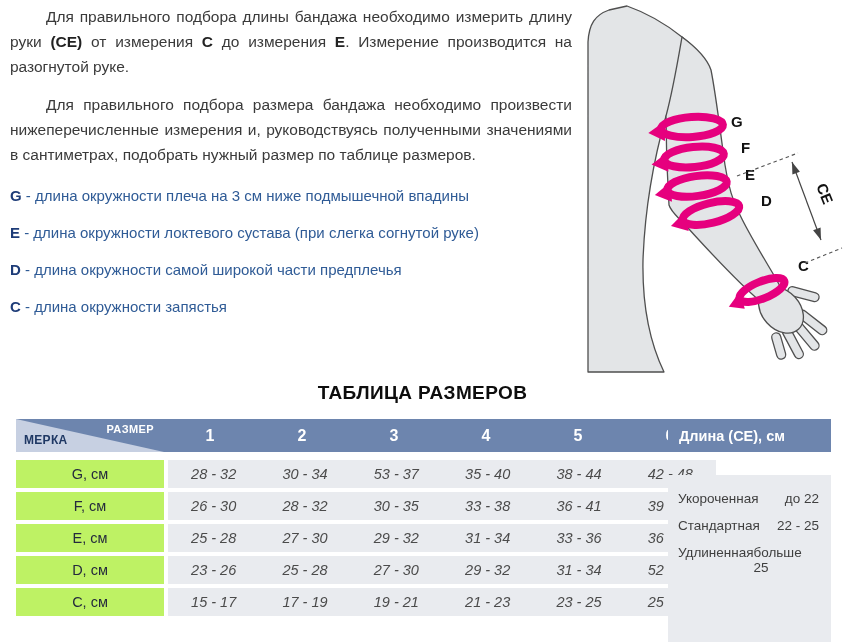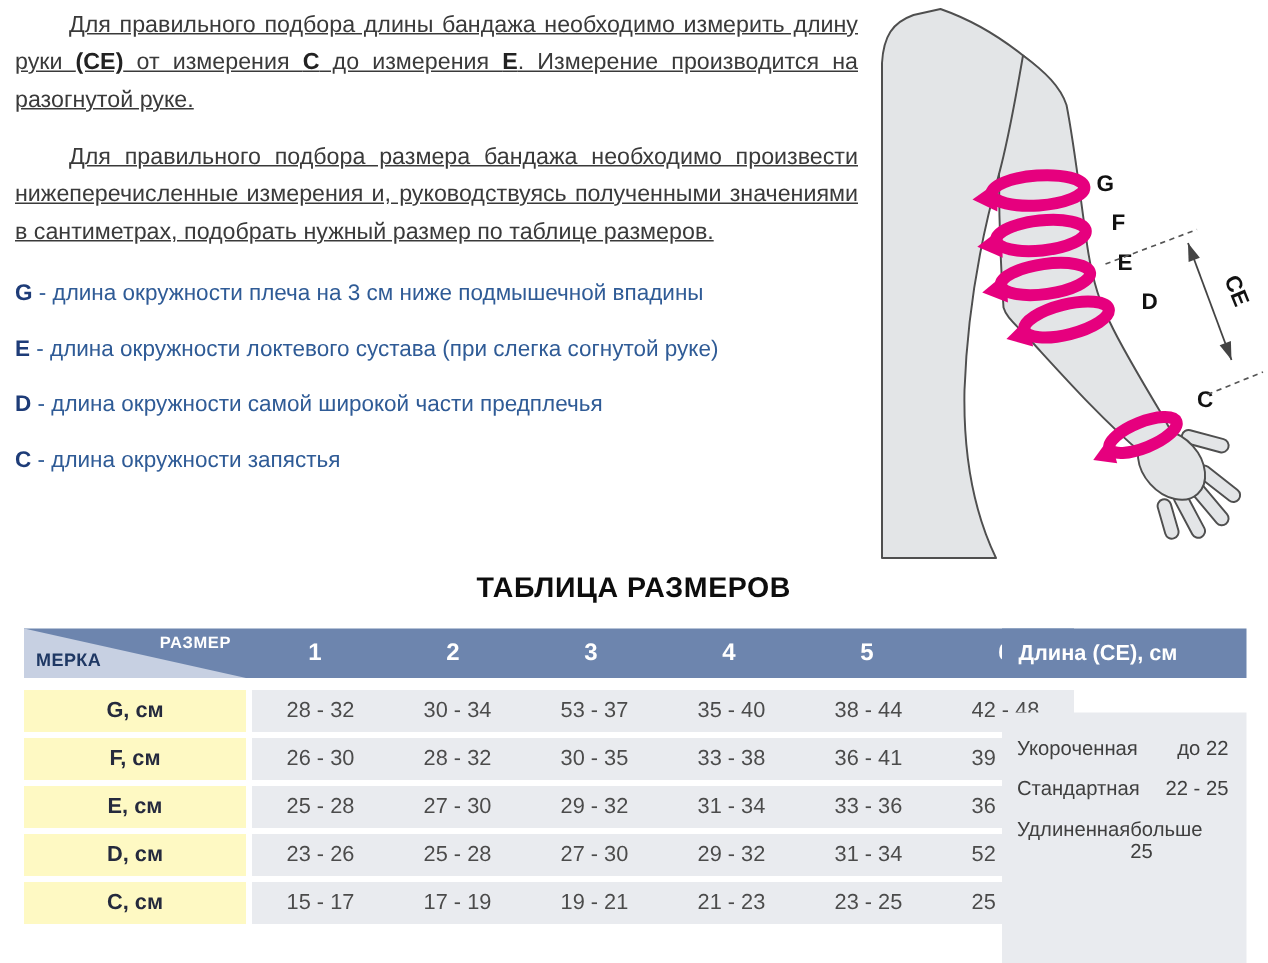--- a/index.html
+++ b/index.html
@@ -3,21 +3,21 @@
 <meta charset="utf-8">
 <style>
   html,body{margin:0;padding:0;background:#fff;}
   .page{
     position:relative;width:845px;height:642px;background:#fff;overflow:hidden;
     font-family:"Liberation Sans","DejaVu Sans",sans-serif;
   }
   
   .text-col{position:absolute;left:10px;top:4px;width:562px;}
   .intro{margin:0 0 13px 0;font-size:15.5px;line-height:25px;color:#3a3a3a;
-         text-align:justify;text-indent:36px;text-decoration:underline;}
+         text-align:justify;text-indent:36px;}
   .intro b{font-weight:bold;color:#222;}
   
   .legend{margin-top:21px;}
   .legend-item{margin-bottom:22px;font-size:15px;line-height:15px;color:#2f5b96;}
   .legend-item .letter{font-weight:bold;color:#1e3c78;}
   
   .table-title{position:absolute;left:0;right:0;top:382px;text-align:center;
     font-size:19px;font-weight:bold;color:#0d0d0d;letter-spacing:.4px;}
   
   .size-table{position:absolute;left:16px;top:419px;width:700px;}
@@ -27,24 +27,24 @@
     clip-path:polygon(0 0,0 100%,100% 100%);}
   .st-corner .word-top{position:absolute;top:4px;right:10px;font-size:11px;
     font-weight:bold;color:#fff;letter-spacing:.4px;}
   .st-corner .word-bottom{position:absolute;bottom:5px;left:8px;font-size:12px;
     font-weight:bold;color:#1f3864;letter-spacing:.3px;}
   .st-cols{flex:1;display:flex;}
   .st-col{flex:1;display:flex;align-items:center;justify-content:center;
     color:#fff;font-size:16px;font-weight:bold;}
   .st-body{margin-top:8px;}
   .st-row{display:flex;height:28px;margin-bottom:4px;}
-  .st-label{flex:0 0 148px;margin-right:4px;background:#fef9c3;display:flex;
-    align-items:center;justify-content:center;font-size:14.5px;font-weight:bold;
+  .st-label{flex:0 0 148px;margin-right:4px;background:#bef264;display:flex;
+    align-items:center;justify-content:center;font-size:14.5px;font-weight:normal;
     color:#252a3d;}
-  .st-values{flex:1;background:#e9ebef;display:flex;}
+  .st-values{flex:1;background:#e9ebef;display:flex;font-style:italic;}
   .st-cell{flex:1;display:flex;align-items:center;justify-content:center;
     font-size:14.5px;color:#4b4b4b;}
   
   .len-table{position:absolute;left:668px;top:419px;width:163px;}
   .lt-header{height:33px;background:#6d85ae;color:#fff;font-size:14.5px;
     font-weight:bold;display:flex;align-items:center;padding-left:11px;
     box-sizing:border-box;text-align:right;}
   .lt-body{margin-top:23px;background:#e9ebef;height:196px;box-sizing:border-box;
     padding:16px 12px 12px 10px;}
   .lt-row{display:flex;justify-content:space-between;margin-bottom:12px;

